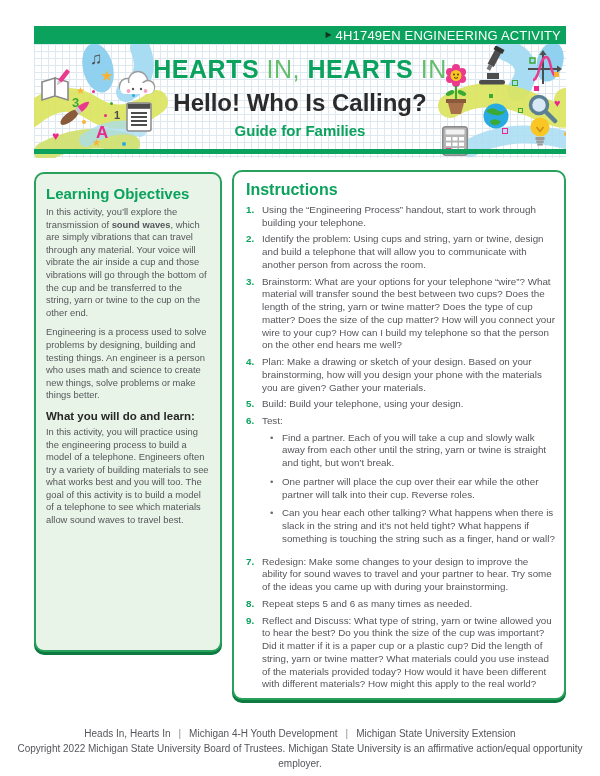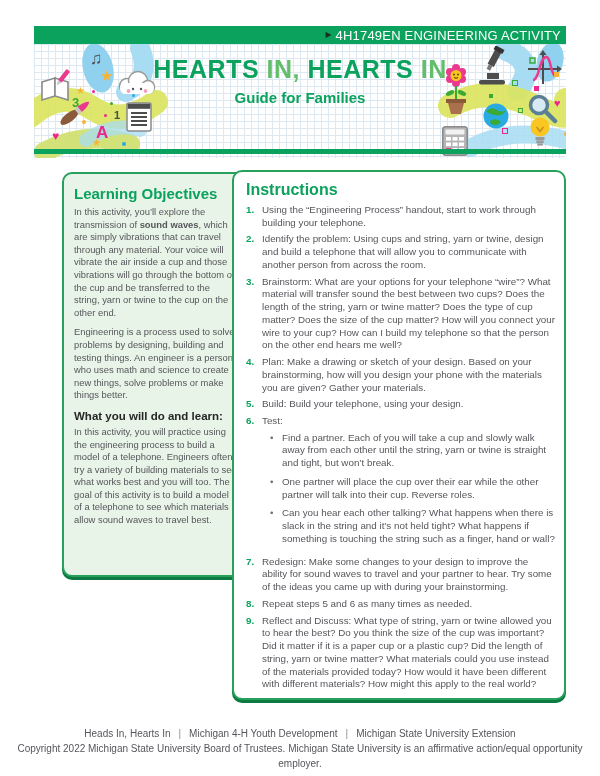--- a/index.html
+++ b/index.html
@@ -25,33 +25,33 @@
     background-image:
       linear-gradient(#dde8f1 1px, transparent 1px),
       linear-gradient(90deg, #dde8f1 1px, transparent 1px);
     background-size:7px 7px;
     overflow:hidden;
   }
   .header-rule { position:absolute; left:0; bottom:4px; width:100%; height:5px; background:#0aa25c; }
   .header-text { position:absolute; left:110px; right:110px; top:13px; text-align:center; }
   .brand { font-size:25px; letter-spacing:.5px; line-height:1; white-space:nowrap; }
   .brand .b { color:#0aa25c; font-weight:bold; }
-  .brand .l { color:#63bd6a; font-weight:bold; }
+  .brand .l { color:#63bd6a; font-weight:normal; }
   .page-title { font-size:24px; font-weight:bold; color:#2b2b2b; margin-top:9px; line-height:1; }
   .page-subtitle { font-size:15px; font-weight:bold; color:#0aa25c; margin-top:8px; line-height:1; }
 
   .deco { position:absolute; line-height:1; }
   .dot { position:absolute; border-radius:50%; }
   .sq  { position:absolute; }
 
   
   .lo-box {
-    position:absolute; left:34px; top:172px; width:188px; height:405px;
+    position:absolute; left:34px; top:172px; width:188px; height:480px;
     background:#e9f4e8; border:2px solid #27a15b; border-radius:10px;
-    box-shadow:0 3px 0 #0c7a41; padding:9px 10px; overflow:hidden;margin-left:28px;
+    box-shadow:0 3px 0 #0c7a41; padding:9px 10px; overflow:hidden;
   }
   .lo-title { color:#0aa25c; font-size:15px; font-weight:bold; margin:2px 0 4px; }
   .lo-sub { color:#262626; font-size:11.5px; font-weight:bold; margin:8px 0 4px; }
   .lo-p { color:#55565b; font-size:9.4px; line-height:1.34; margin:0 0 7px; }
   .lo-p b { color:#55565b; }
 
   .ins-box {
     position:absolute; left:232px; top:170px; width:334px; height:530px;
     background:#fff; border:2px solid #27a15b; border-radius:10px;
     box-shadow:0 3px 0 #0c7a41; padding:8px 9px 8px 12px; overflow:hidden;
@@ -238,20 +238,21 @@
   <span class="sq" style="left:468px; top:84px; width:6px; height:6px; border:1.5px solid #ec268f;"></span>
   <span class="sq" style="left:520px; top:28px; width:5px; height:5px; background:#f9b233;"></span>
   <span class="sq" style="left:455px; top:50px; width:4px; height:4px; background:#3aaa35;"></span>
   <span class="sq" style="left:484px; top:64px; width:5px; height:5px; border:1.5px solid #3aaa35;"></span>
   <span class="dot" style="left:530px; top:88px; width:4px; height:4px; background:#f9b233;"></span>
 
   <div class="header-text">
     <div class="brand">
       <span class="b">HEARTS</span><span class="l"> IN, </span><span class="b">HEARTS</span><span class="l"> IN</span>
     </div>
+    <div class="page-title">Hello! Who Is Calling?</div>
     <div class="page-subtitle">Guide for Families</div>
   </div>
 
   <div class="header-rule"></div>
 </div>
 
 <div class="lo-box">
   <div class="lo-title">Learning Objectives</div>
   <p class="lo-p"><span>In this activity, you’ll explore the transmission of </span><b>sound waves</b><span>, which are simply vibrations that can travel through any material. Your voice will vibrate the air inside a cup and those vibrations will go through the bottom of the cup and be transferred to the string, yarn or twine to the cup on the other end.</span></p>
   <p class="lo-p">Engineering is a process used to solve problems by designing, building and testing things. An engineer is a person who uses math and science to create new things, solve problems or make things better.</p>

